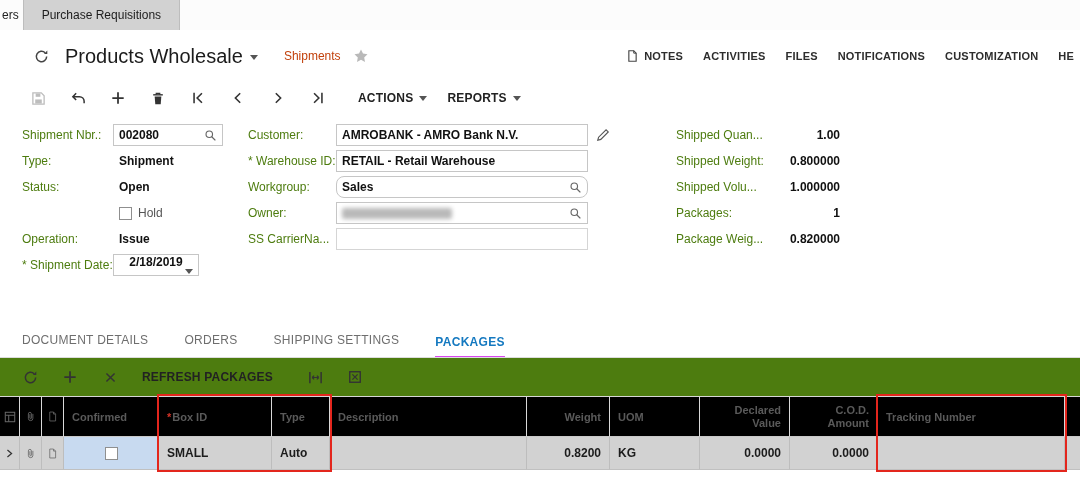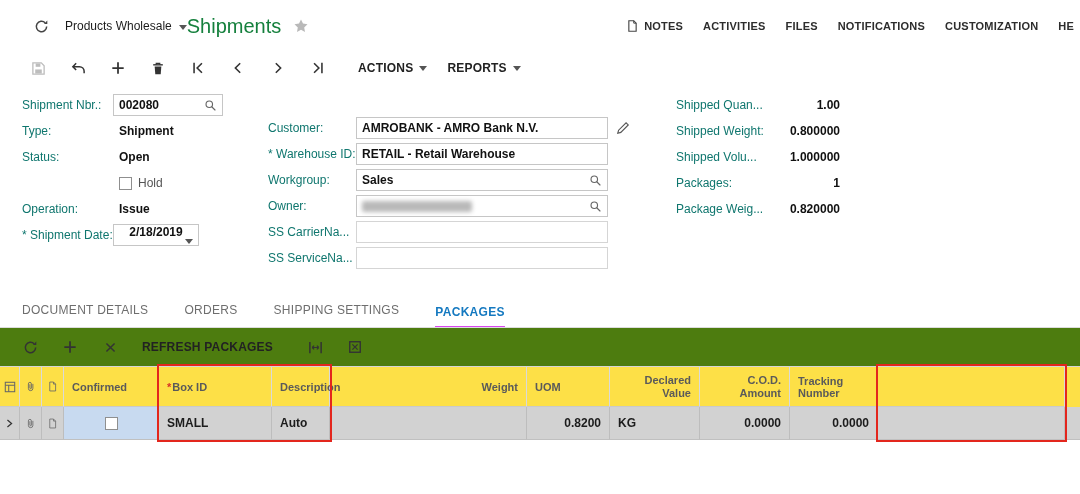--- a/index.html
+++ b/index.html
@@ -12,46 +12,46 @@
 
   
   .tabbar { height:30px; display:flex; align-items:stretch; background:#fcfcfc; font-size:12px; }
   .tab-partial { display:flex; align-items:center; padding:0 4px 0 2px; color:#222; }
   .tab-active { display:flex; align-items:center; padding:0 18px; background:#d2d2d2;
                 border-left:1px solid #bdbdbd; border-right:1px solid #bdbdbd; color:#1c1c1c; }
 
   
   .header { height:52px; display:flex; align-items:center; padding:0 6px 0 34px; background:#fff; }
   .hbtn { display:flex; align-items:center; }
-  .h-company { font-size:12px; color:#1b1b1b; margin-left:16px; }
+  .h-company { font-size:20px; color:#1b1b1b; margin-left:16px; }
   .caret { width:0; height:0; border-left:4px solid transparent; border-right:4px solid transparent;
            border-top:5px solid #555; display:inline-block; }
   .h-caret { margin-left:7px; margin-top:3px; }
-  .h-title { font-size:20px; color:#15803d; margin-left:0; }
+  .h-title { font-size:12px; color:#c2410c; margin-left:26px; }
   .h-star { margin-left:12px; display:flex; align-items:center; }
   .h-menu { margin-left:auto; display:flex; align-items:center; gap:20px;
             font-size:11px; font-weight:700; color:#2d2d2d; letter-spacing:.2px; white-space:nowrap; }
   .h-menu .item { display:flex; align-items:center; gap:5px; cursor:default; }
 
   
   .cmdbar { height:32px; display:flex; align-items:center; padding-left:18px; background:#fff; }
   .tbtn { width:40px; height:28px; display:flex; align-items:center; justify-content:center; }
   .menu-btn { display:flex; align-items:center; gap:6px; margin-left:20px;
               font-size:12px; font-weight:700; color:#222; letter-spacing:.2px; }
 
   
   .form { position:relative; height:208px; font-size:12px; background:#fff; }
   .frow { display:flex; align-items:center; height:26px; }
-  .flabel { color:#0f766e; }
+  .flabel { color:#4d7c0f; }
   .fplain { font-weight:700; color:#111; padding-left:6px; }
   .fbox { height:22px; border:1px solid #c6c6c6; background:#fff; display:flex; align-items:center;
           padding:0 5px; font-weight:700; color:#111; }
   .col-left  { position:absolute; left:22px;  top:8px; }
   .col-left .flabel { width:91px; }
-  .col-mid   { position:absolute; left:268px; top:8px;margin-top:23px; }
+  .col-mid   { position:absolute; left:248px; top:8px; }
   .col-mid .flabel { width:88px; }
   .col-right { position:absolute; left:676px; top:8px; }
   .col-right .flabel { width:100px; }
   .fnum { width:64px; text-align:right; font-weight:700; color:#111; }
   .cb { width:13px; height:13px; border:1px solid #8f8f8f; background:#fff; }
   .hold-label { margin-left:6px; color:#555; }
   .blurval { width:110px; height:11px; background:#b9b9b9; filter:blur(2px); border-radius:2px; }
   .push-right { margin-left:auto; }
   .pencil { margin-left:8px; display:flex; align-items:center; }
 
@@ -62,21 +62,21 @@
   .stab.active { color:#1579c0; font-weight:700; border-bottom:1px solid #d946ef; padding-bottom:7px; }
 
   
   .gridbar { height:38px; display:flex; align-items:center; padding-left:10px; background:#4d7c0f; }
   .gb-label { margin-left:12px; font-size:12px; font-weight:700; color:#222; letter-spacing:.2px; }
   .gb-gap { margin-left:22px; }
 
   
   .grid { position:relative; }
   .grow { display:grid; grid-template-columns:20px 22px 22px 95px 113px 58px 197px 83px 90px 90px 88px 187px 1fr; }
-  .ghead { background:#fde047; border-top:1px solid #d6d6d6; }
+  .ghead { background:#000000; border-top:1px solid #d6d6d6; }
   .ghead .cell { height:40px; display:flex; align-items:center; padding:0 8px;
                  font-size:11px; font-weight:700; color:#5a5a5a;
                  border-right:1px solid #d9d9d9; border-bottom:1px solid #c9c9c9; }
   .ghead .icon-cell { justify-content:center; padding:0 2px; }
   .ghead .num { justify-content:flex-end; text-align:right; }
   .ghead .wrap span.lbl { display:inline-block; width:54px; line-height:1.15; }
   .req { color:#d63327; margin-right:1px; }
   .gdata .cell { height:33px; background:#d2d2d2; display:flex; align-items:center; padding:0 8px;
                  font-size:12px; font-weight:700; color:#1c1c1c;
                  border-right:1px solid #bdbdbd; border-bottom:1px solid #c0c0c0; }
@@ -88,20 +88,24 @@
   .hl1 { left:157px; top:-2px; width:175px; height:78px; }
   .hl2 { left:876px; top:-2px; width:191px; height:78px; }
 
   svg { display:block; }
 </style>
 </head>
 <body>
 
 <div class="screen">
 
+  <div class="tabbar">
+    <div class="tab-partial">ers</div>
+    <div class="tab-active">Purchase Requisitions</div>
+  </div>
 
   <div class="header">
     <span class="hbtn">
       <svg viewBox="0 0 16 16" width="15" height="15">
           <path d="M13.5 8a5.5 5.5 0 1 1-1.6-3.9" fill="none" stroke="#444" stroke-width="1.6"></path>
           <path d="M14.2 1.6v3.6h-3.6z" fill="#444"></path>
         </svg>
     </span>
     <span class="h-company">Products Wholesale</span>
     <span class="caret h-caret"></span>
@@ -251,21 +255,21 @@
         </span>
       </div>
       <div class="frow">
         <span class="flabel">* Warehouse ID:</span>
         <span class="fbox" style="width:252px;">
           <span>RETAIL - Retail Warehouse</span>
         </span>
       </div>
       <div class="frow">
         <span class="flabel">Workgroup:</span>
-        <span class="fbox" style="width:252px;">
+        <span class="fbox" style="width:252px;border-radius:8px;">
           <span>Sales</span>
           <span class="push-right">
             <svg viewBox="0 0 16 16" width="13" height="13">
                 <circle cx="6.5" cy="6.5" r="4" fill="none" stroke="#666" stroke-width="1.4"></circle>
                 <path d="M9.5 9.5 14 14" stroke="#666" stroke-width="1.6"></path>
               </svg>
           </span>
         </span>
       </div>
       <div class="frow">
@@ -279,26 +283,20 @@
               </svg>
           </span>
         </span>
       </div>
       <div class="frow">
         <span class="flabel">SS CarrierNa...</span>
         <span class="fbox" style="width:252px;border-color:#d5d5d5;">
           <span></span>
         </span>
       </div>
-      <div class="frow">
-        <span class="flabel">SS ServiceNa...</span>
-        <span class="fbox" style="width:252px;border-color:#d5d5d5;">
-          <span></span>
-        </span>
-      </div>
     </div>
 
     <div class="col-right">
       <div class="frow">
         <span class="flabel">Shipped Quan...</span>
         <span class="fnum">1.00</span>
       </div>
       <div class="frow">
         <span class="flabel">Shipped Weight:</span>
         <span class="fnum">0.800000</span>
@@ -375,20 +373,21 @@
         <svg viewBox="0 0 16 16" width="11" height="13">
             <path d="M4 1.5h5.5L12.5 4.5V14.5H4z" fill="none" stroke="#666" stroke-width="1.2"></path>
             <path d="M9.5 1.5v3h3" fill="none" stroke="#666" stroke-width="1.2"></path>
           </svg>
       </div>
       <div class="cell">Confirmed</div>
       <div class="cell">
         <span class="req">*</span>
         <span>Box ID</span>
       </div>
+      <div class="cell">Type</div>
       <div class="cell">Description</div>
       <div class="cell num">Weight</div>
       <div class="cell">UOM</div>
       <div class="cell num wrap">
           <span class="lbl">Declared Value</span>
         </div>
       <div class="cell num wrap">
           <span class="lbl">C.O.D. Amount</span>
         </div>
       <div class="cell">Tracking Number</div>

